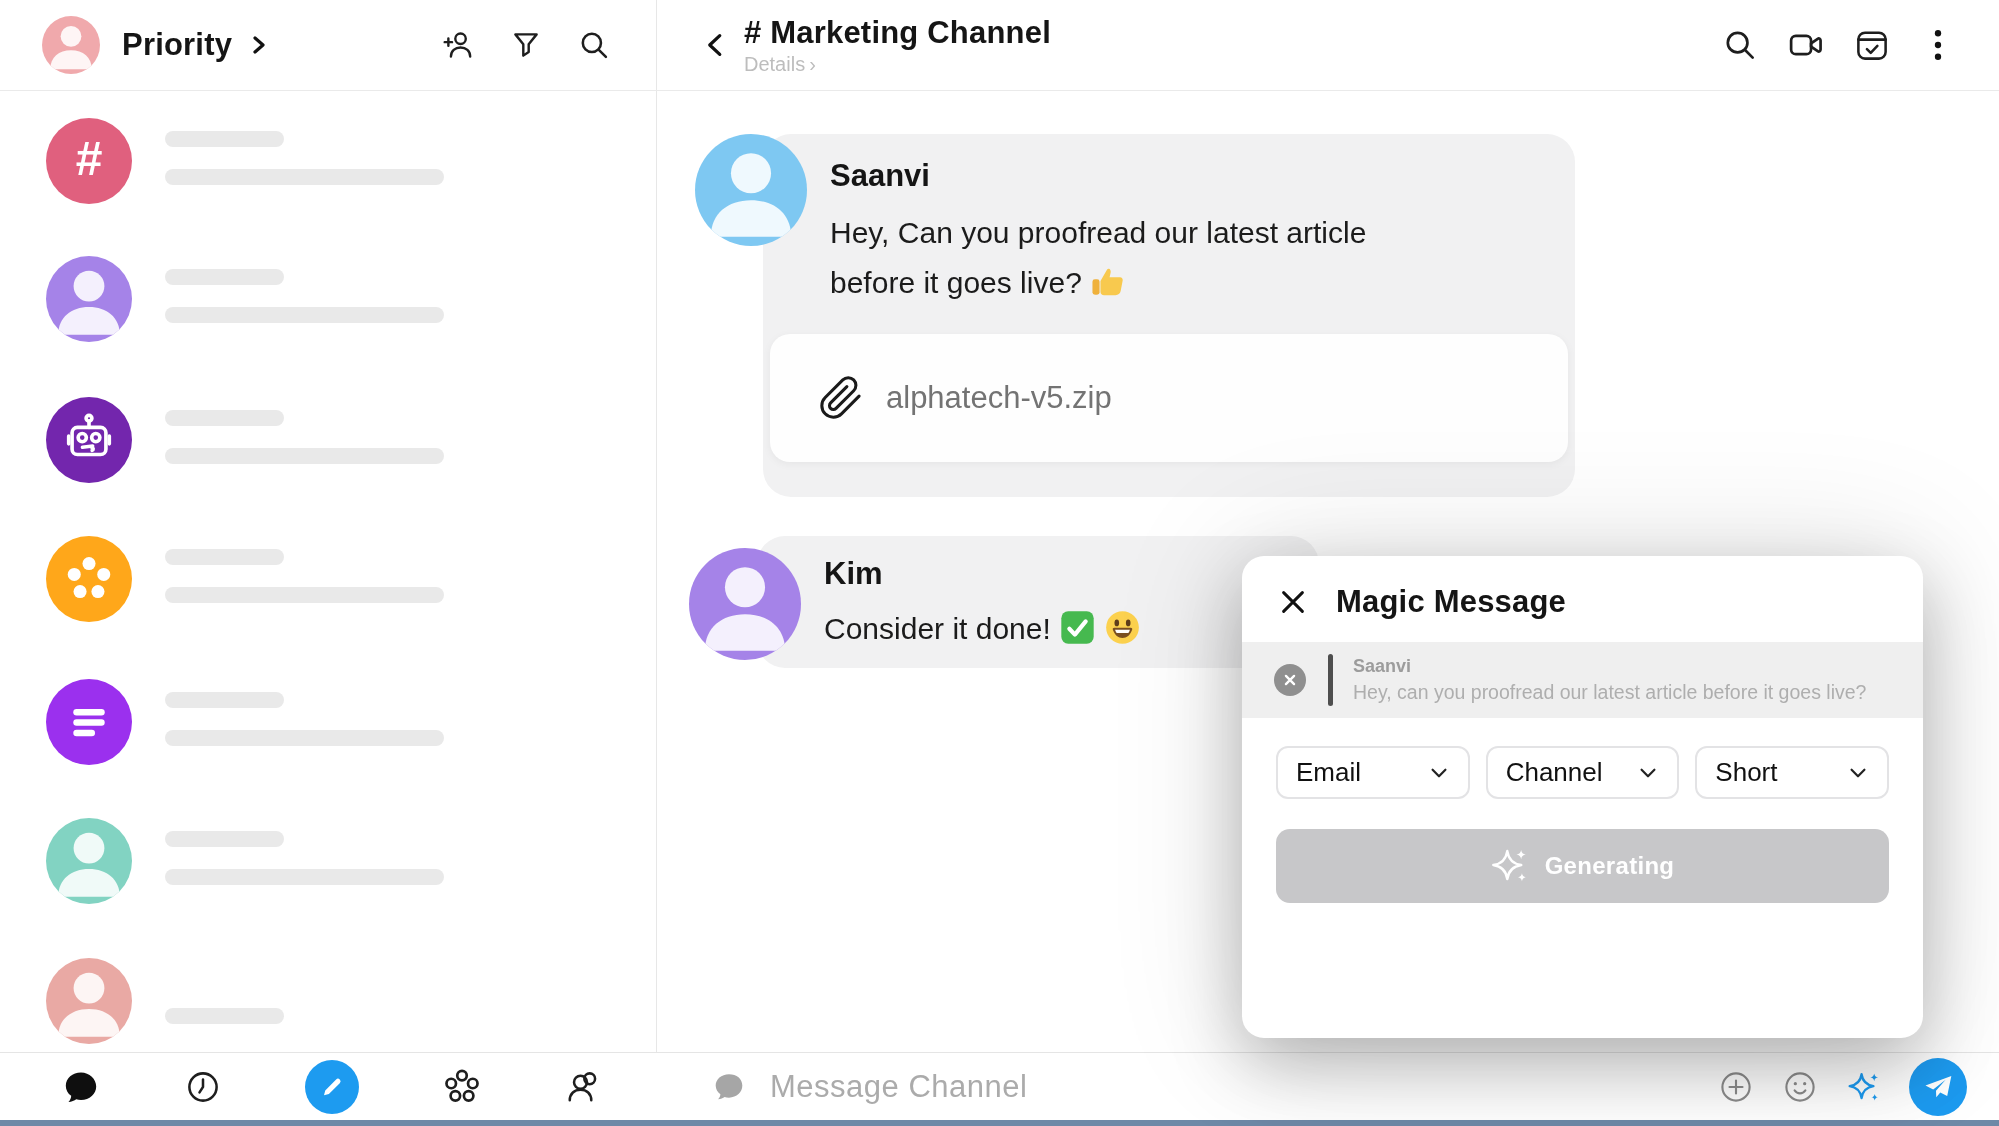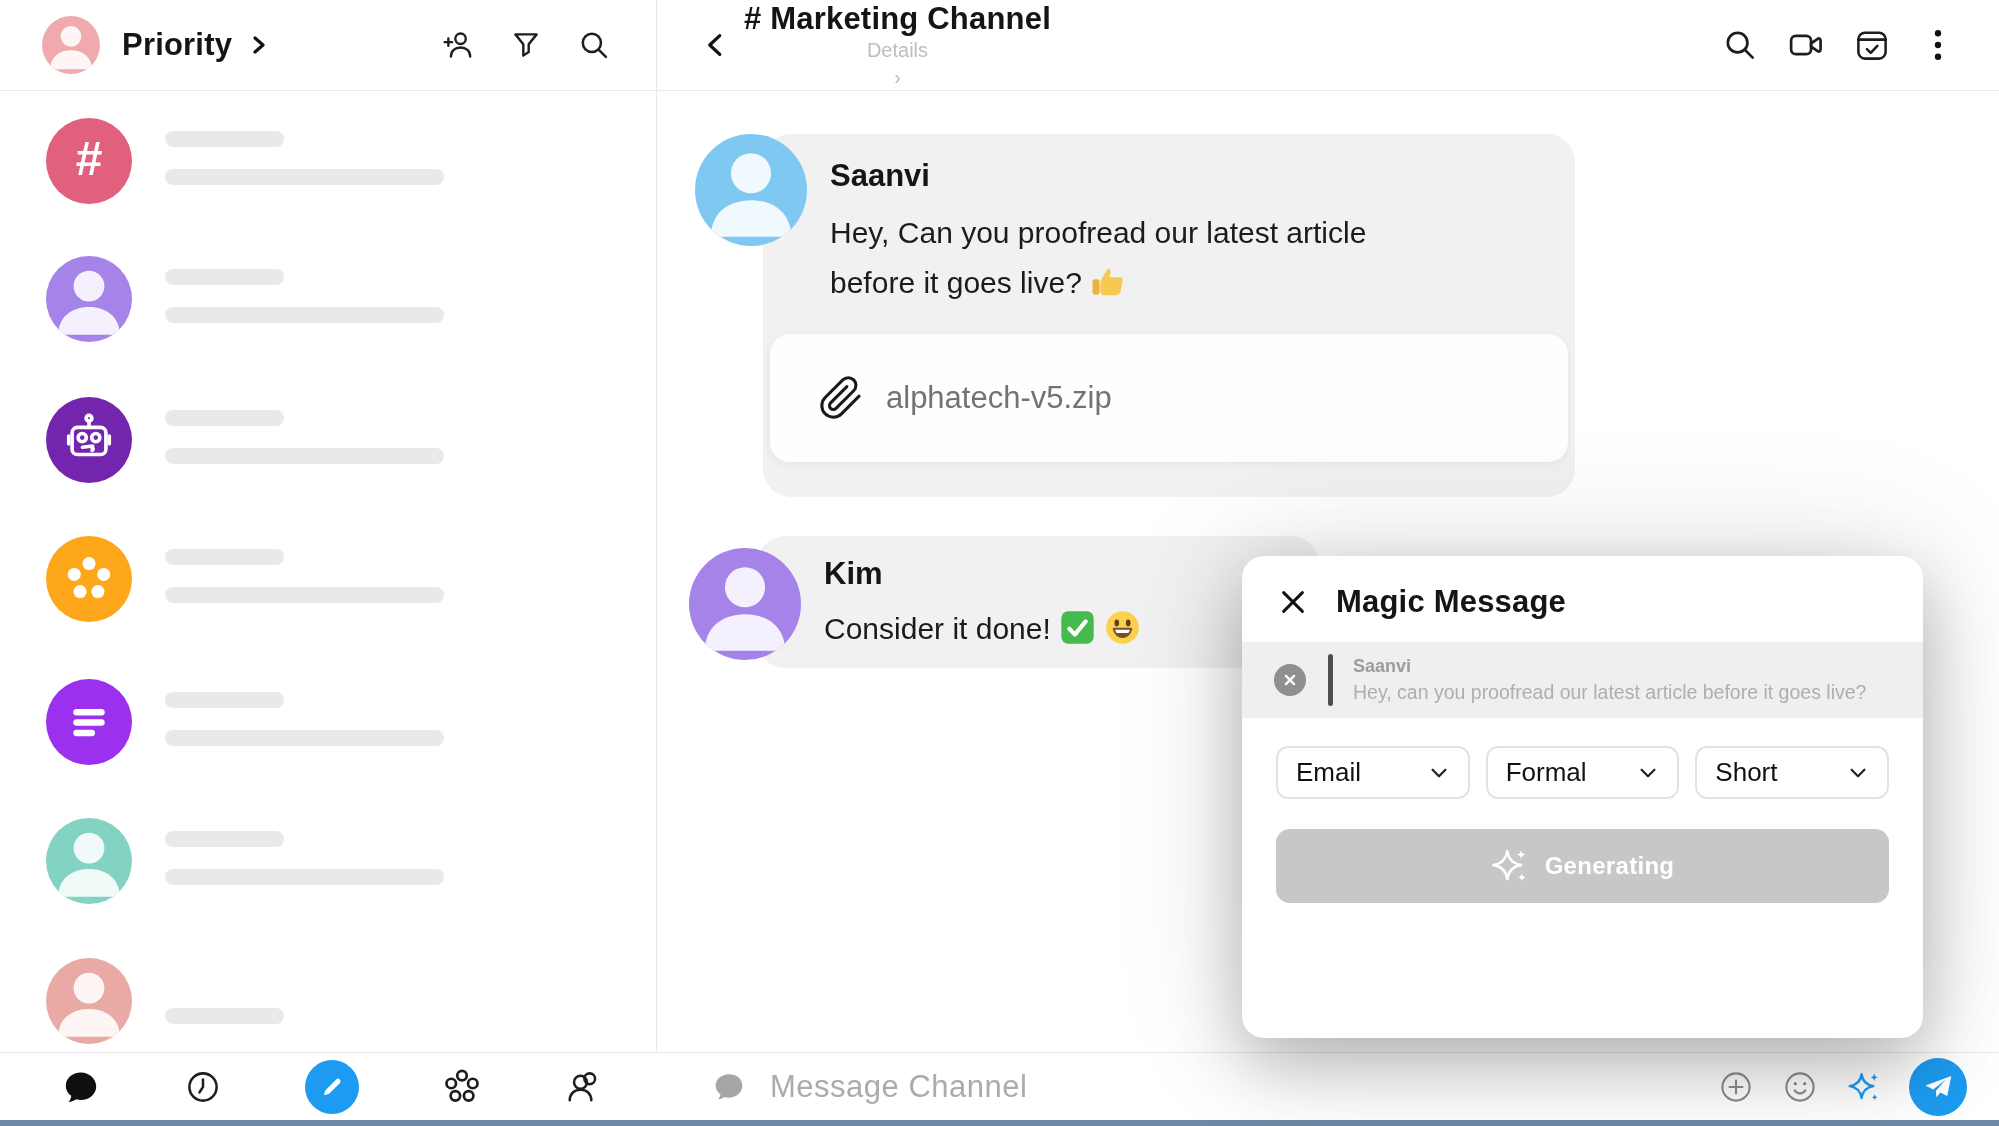--- a/index.html
+++ b/index.html
@@ -30,21 +30,21 @@
   .s-bar2 { top:51px; width:279px; }
 
   #header-divider { position:absolute; left:0; top:90px; width:1999px; height:1px; background:#EAEAEA; }
 
   
   #chan-header { position:absolute; left:658px; top:0; width:1341px; height:90px; display:flex; align-items:center; }
   #back-btn { margin-left:38px; width:40px; height:46px; display:flex; align-items:center; justify-content:center; cursor:pointer; }
   #back-btn svg { width:30px; height:30px; }
   #chan-titles { margin-left:8px; }
   #chan-title { font-size:31px; font-weight:700; letter-spacing:.2px; }
-  #chan-sub { font-size:20px; color:#BDBDBD; margin-top:2px; display:flex; align-items:center; gap:4px;flex-direction:column; }
+  #chan-sub { font-size:20px; color:#BDBDBD; margin-top:2px; display:flex; align-items:center; gap:4px; }
   #chan-hdr-icons { margin-left:auto; display:flex; align-items:center; gap:28px; padding-right:42px; }
   #chan-hdr-icons .icon-btn svg { width:38px; height:38px; }
 
   
   .msg-avatar { position:absolute; width:112px; height:112px; border-radius:50%; overflow:hidden; z-index:3; }
   .bubble { position:absolute; background:#F1F1F2; border-radius:28px; z-index:1; }
   #saanvi-avatar { left:695px; top:134px; }
   #saanvi-bubble { left:763px; top:134px; width:812px; height:363px; }
   .msg-name { position:absolute; left:67px; top:24px; font-size:31px; font-weight:700; }
   .msg-text { position:absolute; left:67px; top:74px; font-size:30px; line-height:50px; color:#1B1B1B; max-width:600px; }
@@ -360,21 +360,21 @@
       </div>
     </div>
     <div id="magic-dropdowns">
       <div class="dropdown">
         <span class="dd-label">Email</span>
         <svg viewBox="0 0 24 24" fill="none" stroke="#222" stroke-width="2.4" stroke-linecap="round" stroke-linejoin="round">
             <path d="M5 8.5l7 7 7-7"></path>
           </svg>
       </div>
       <div class="dropdown">
-        <span class="dd-label">Formal</span>
+        <span class="dd-label">Channel</span>
         <svg viewBox="0 0 24 24" fill="none" stroke="#222" stroke-width="2.4" stroke-linecap="round" stroke-linejoin="round">
             <path d="M5 8.5l7 7 7-7"></path>
           </svg>
       </div>
       <div class="dropdown">
         <span class="dd-label">Short</span>
         <svg viewBox="0 0 24 24" fill="none" stroke="#222" stroke-width="2.4" stroke-linecap="round" stroke-linejoin="round">
             <path d="M5 8.5l7 7 7-7"></path>
           </svg>
       </div>

